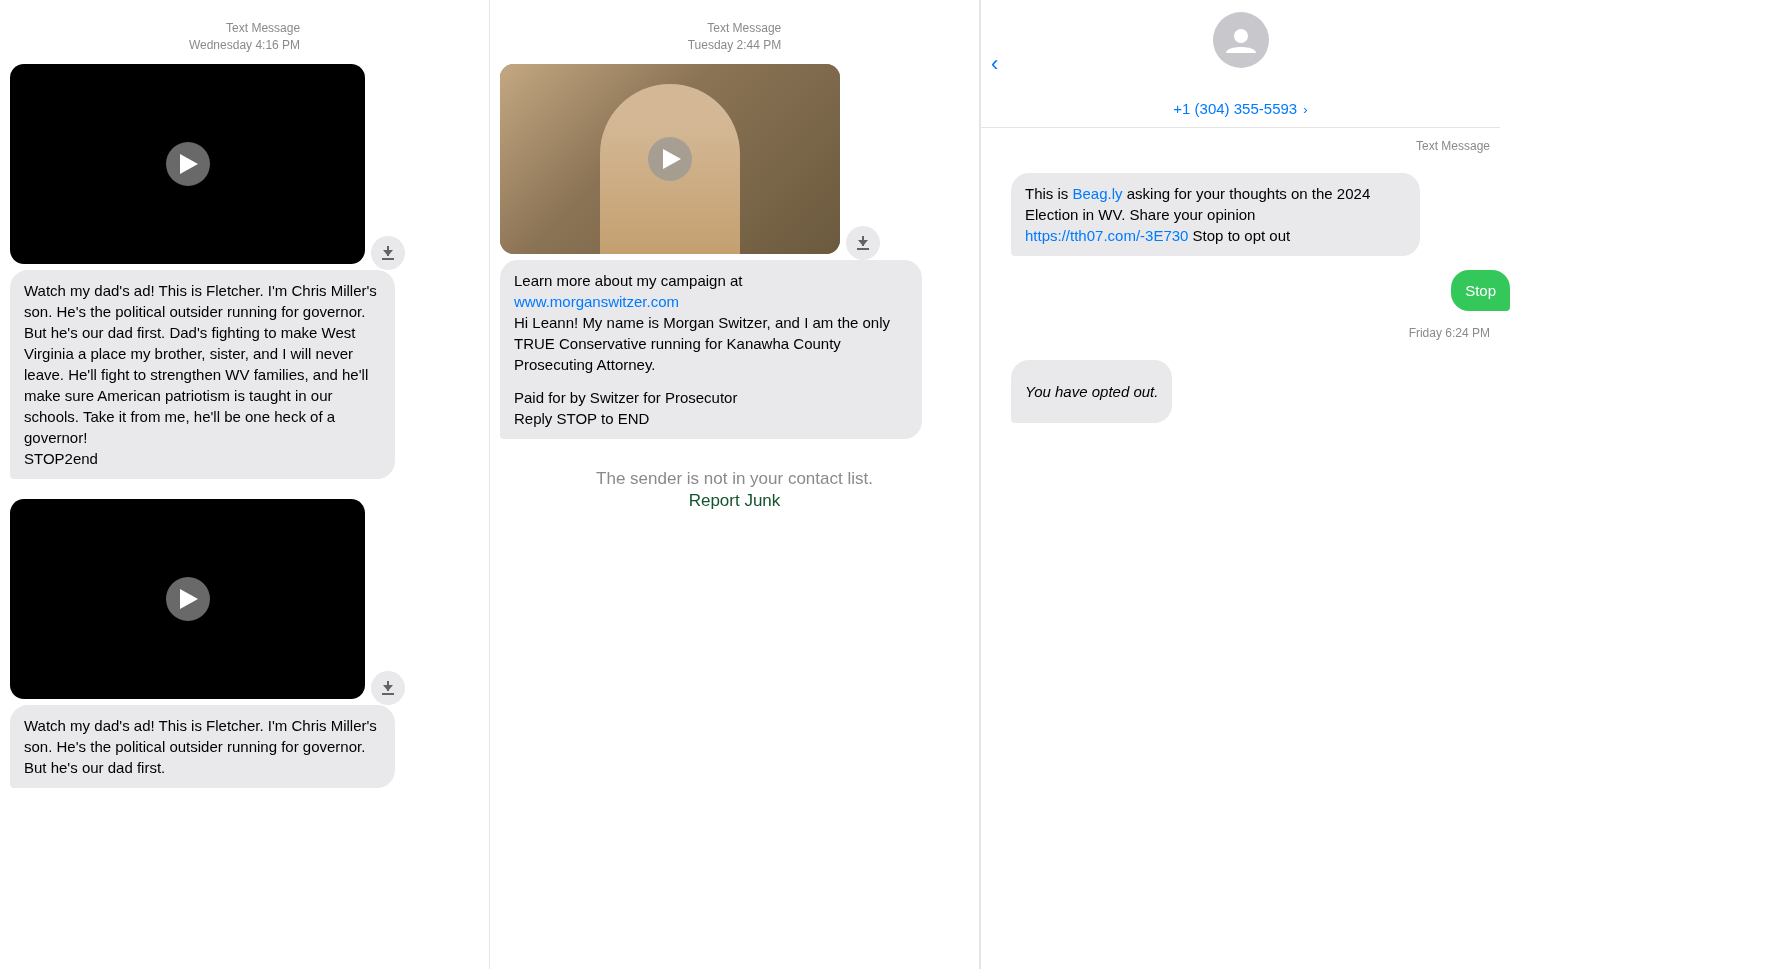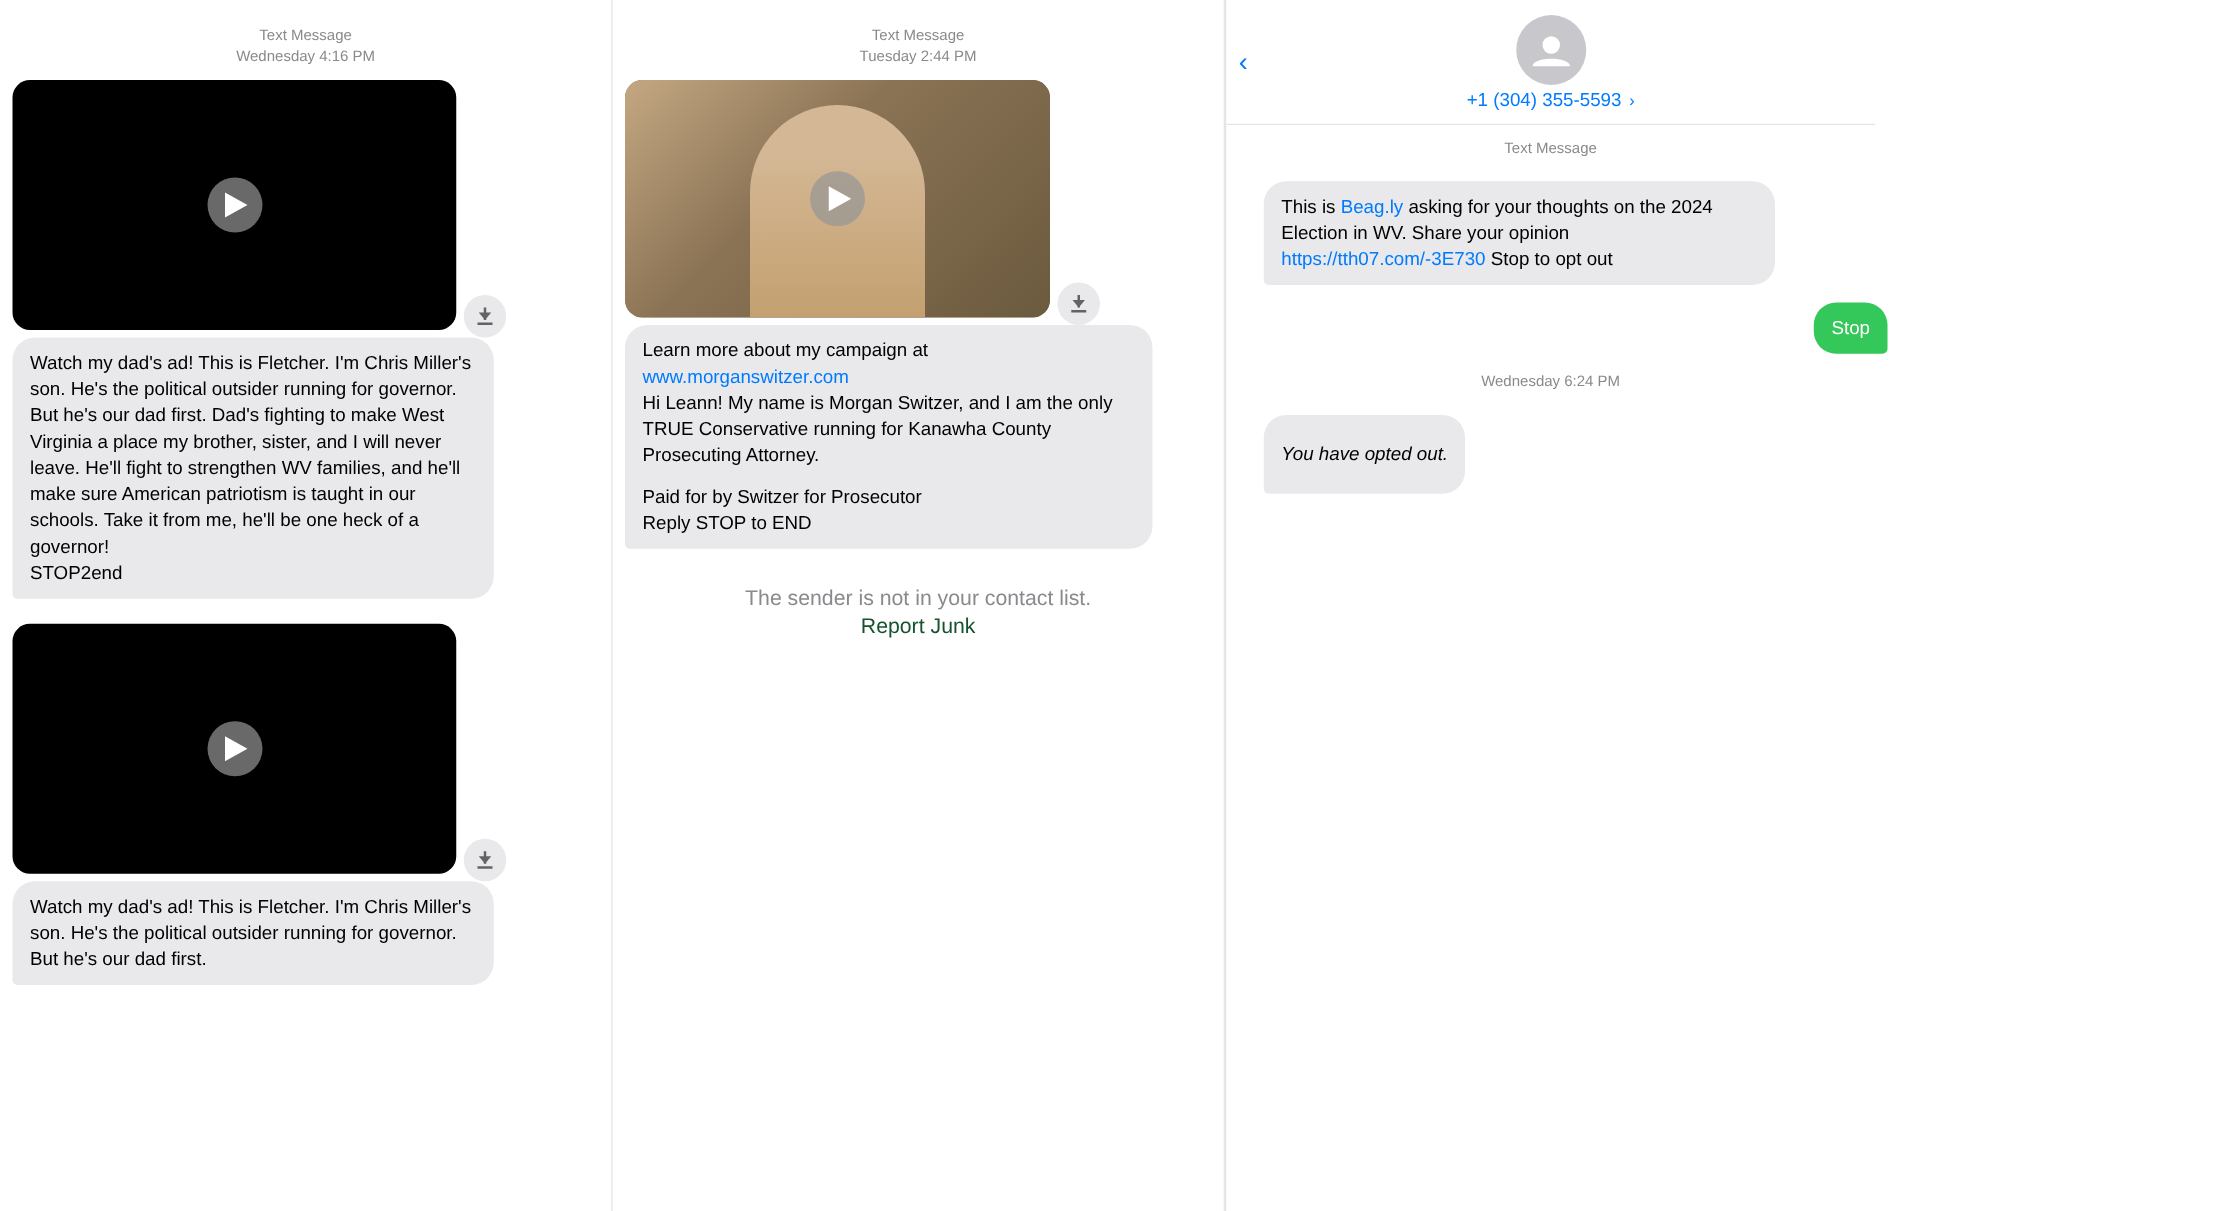--- a/index.html
+++ b/index.html
@@ -19,21 +19,21 @@
       flex-direction: column;
       align-items: center;
       padding: 20px 10px;
       overflow-y: auto;
       border-right: 1px solid #e5e5e5;
     }
     .column:last-child { border-right: none; }
 
     
     .timestamp-header {
-      text-align: center;
+      text-align: right;
       color: #8a8a8e;
       font-size: 12px;
       margin-bottom: 10px;
       line-height: 1.4;
     }
 
     
     .message-row {
       display: flex;
       align-items: flex-end;
@@ -227,20 +227,21 @@
       background: #c7c7cc;
       display: flex;
       align-items: center;
       justify-content: center;
       margin-bottom: 4px;
     }
     .contact-number {
       font-size: 15px;
       color: #007aff;
       cursor: pointer;
+      margin-top: 28px;
     }
     .chevron-right {
       display: inline-block;
       margin-left: 2px;
       font-size: 13px;
     }
 
     
     .right-messages {
       width: 100%;
@@ -405,21 +406,21 @@
       </div>
     </div>
 
     <div class="message-row sent">
       <div class="bubble sent">
         <span>Stop</span>
       </div>
     </div>
 
     <div class="timestamp-header">
-      <div>Wednesday 6:24 PM</div>
+      <div>Friday 6:24 PM</div>
     </div>
 
     <div class="message-row received">
       <div class="opted-out-bubble">
         <span>You have opted out.</span>
       </div>
     </div>
   </div>
 </div>
 

